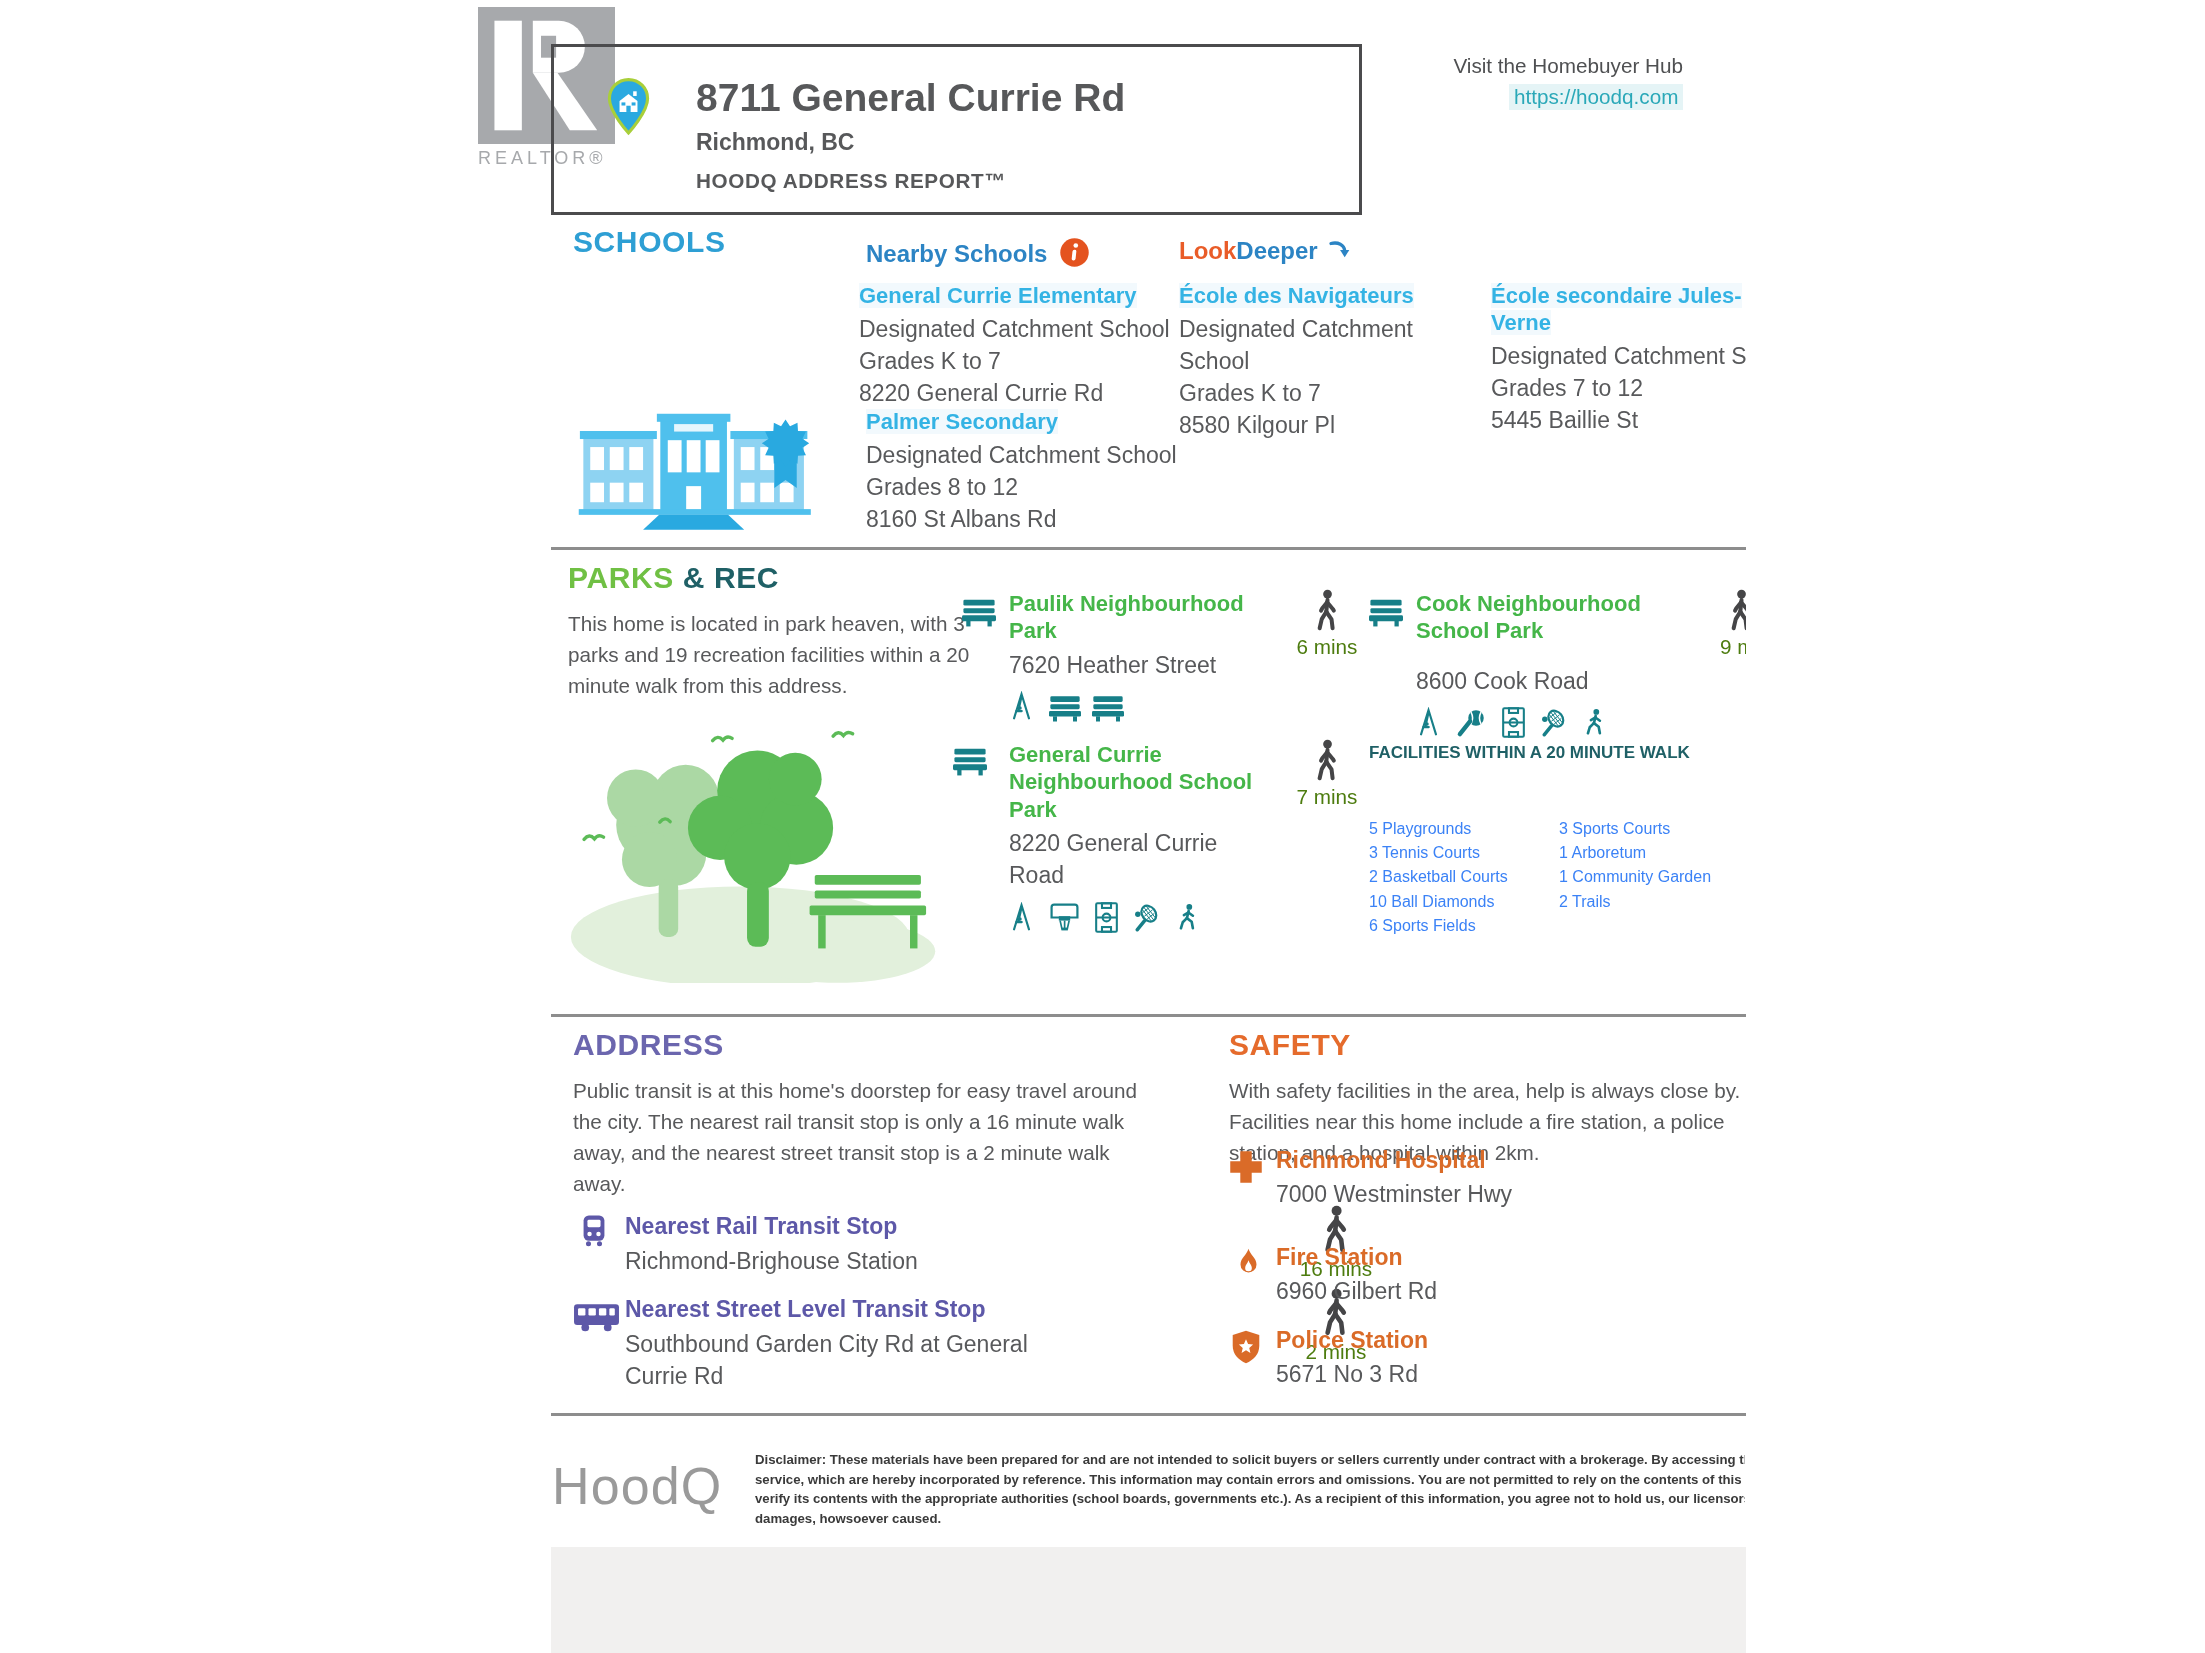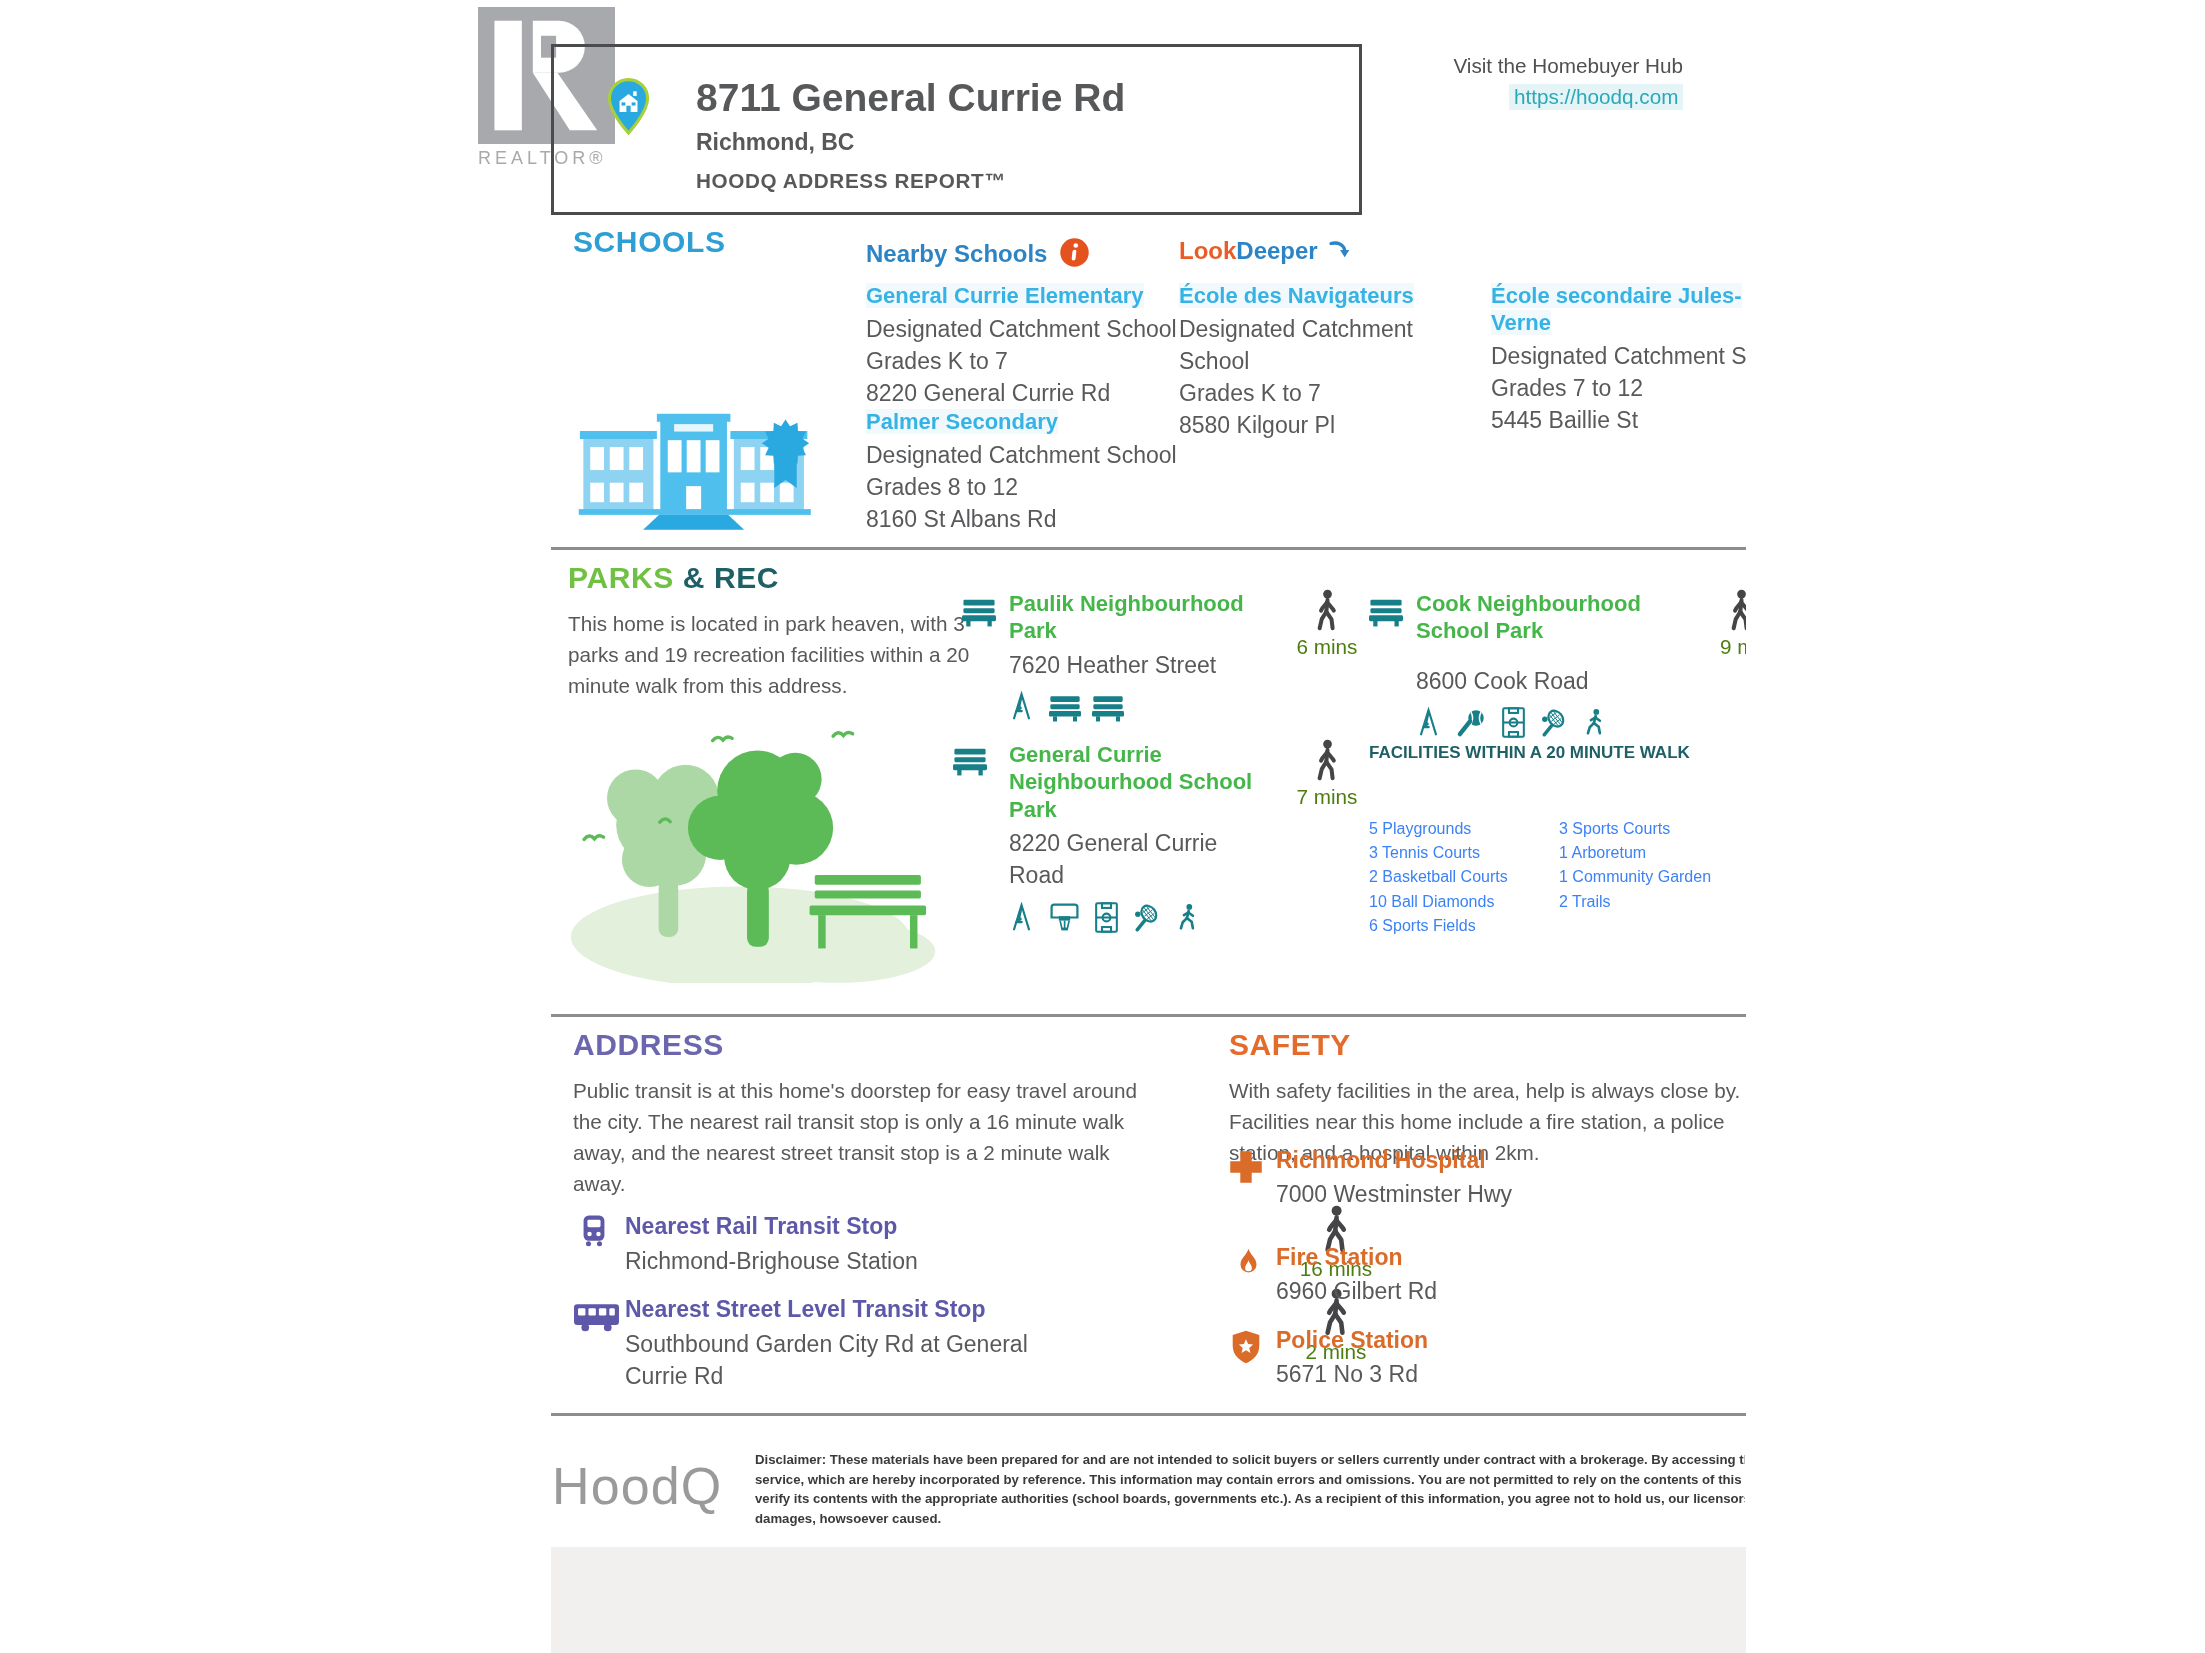--- a/index.html
+++ b/index.html
@@ -233,21 +233,21 @@
         </g>
     </svg>
 
     <div class="abs" style="left:315px;top:237px;display:flex;align-items:flex-end;gap:11.5px">
       <span class="sub-hdr">Nearby Schools</span>
       <svg class="icon" width="31" height="31" style="color:#e4531f" viewBox="0 0 54 54">
           <use href="#sym-info"></use>
         </svg>
     </div>
 
-    <div class="abs" style="left:315px;top:283px;width:322px">
+    <div class="abs" style="left:308px;top:283px;width:322px">
       <div><span class="school-name">General Currie Elementary</span></div>
       <div class="entry-sub" style="margin-top:4.6px">Designated Catchment School</div>
       <div class="entry-sub">Grades K to 7</div>
       <div class="entry-sub">8220 General Currie Rd</div>
     </div>
 
     <div class="abs" style="left:315px;top:409px;width:322px">
       <div><span class="school-name">Palmer Secondary</span></div>
       <div class="entry-sub" style="margin-top:4.6px">Designated Catchment School</div>
       <div class="entry-sub">Grades 8 to 12</div>

